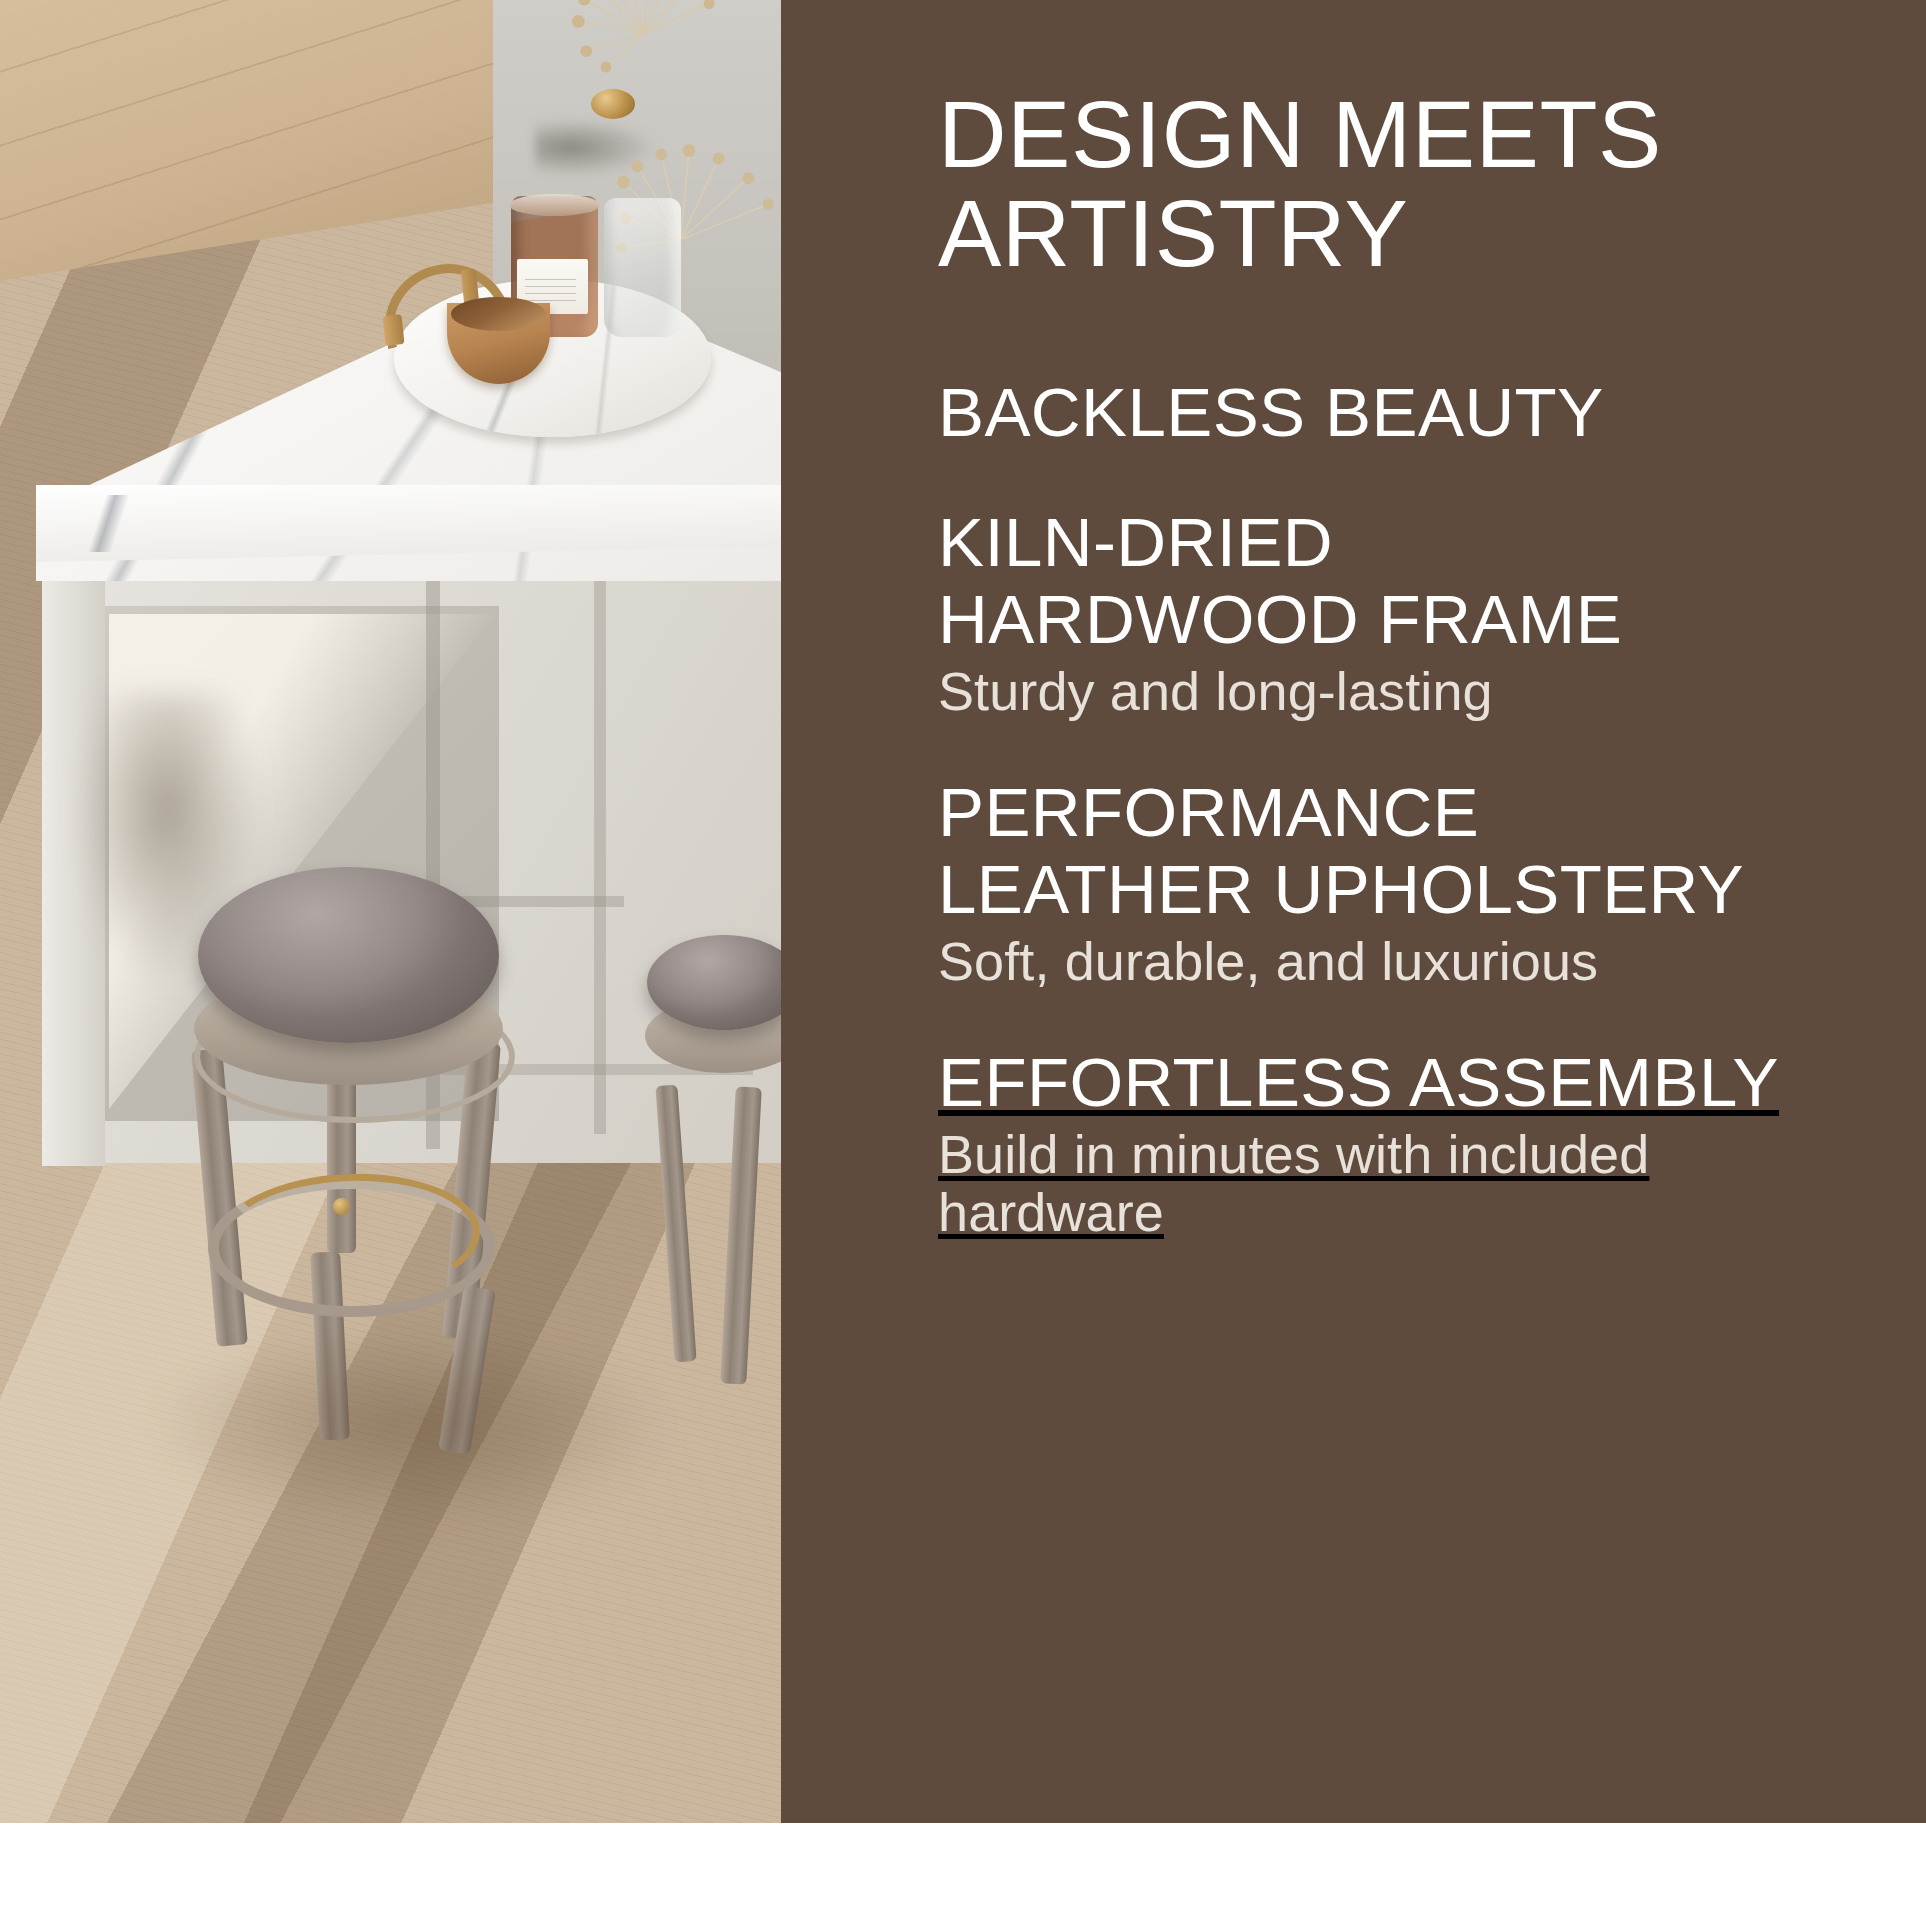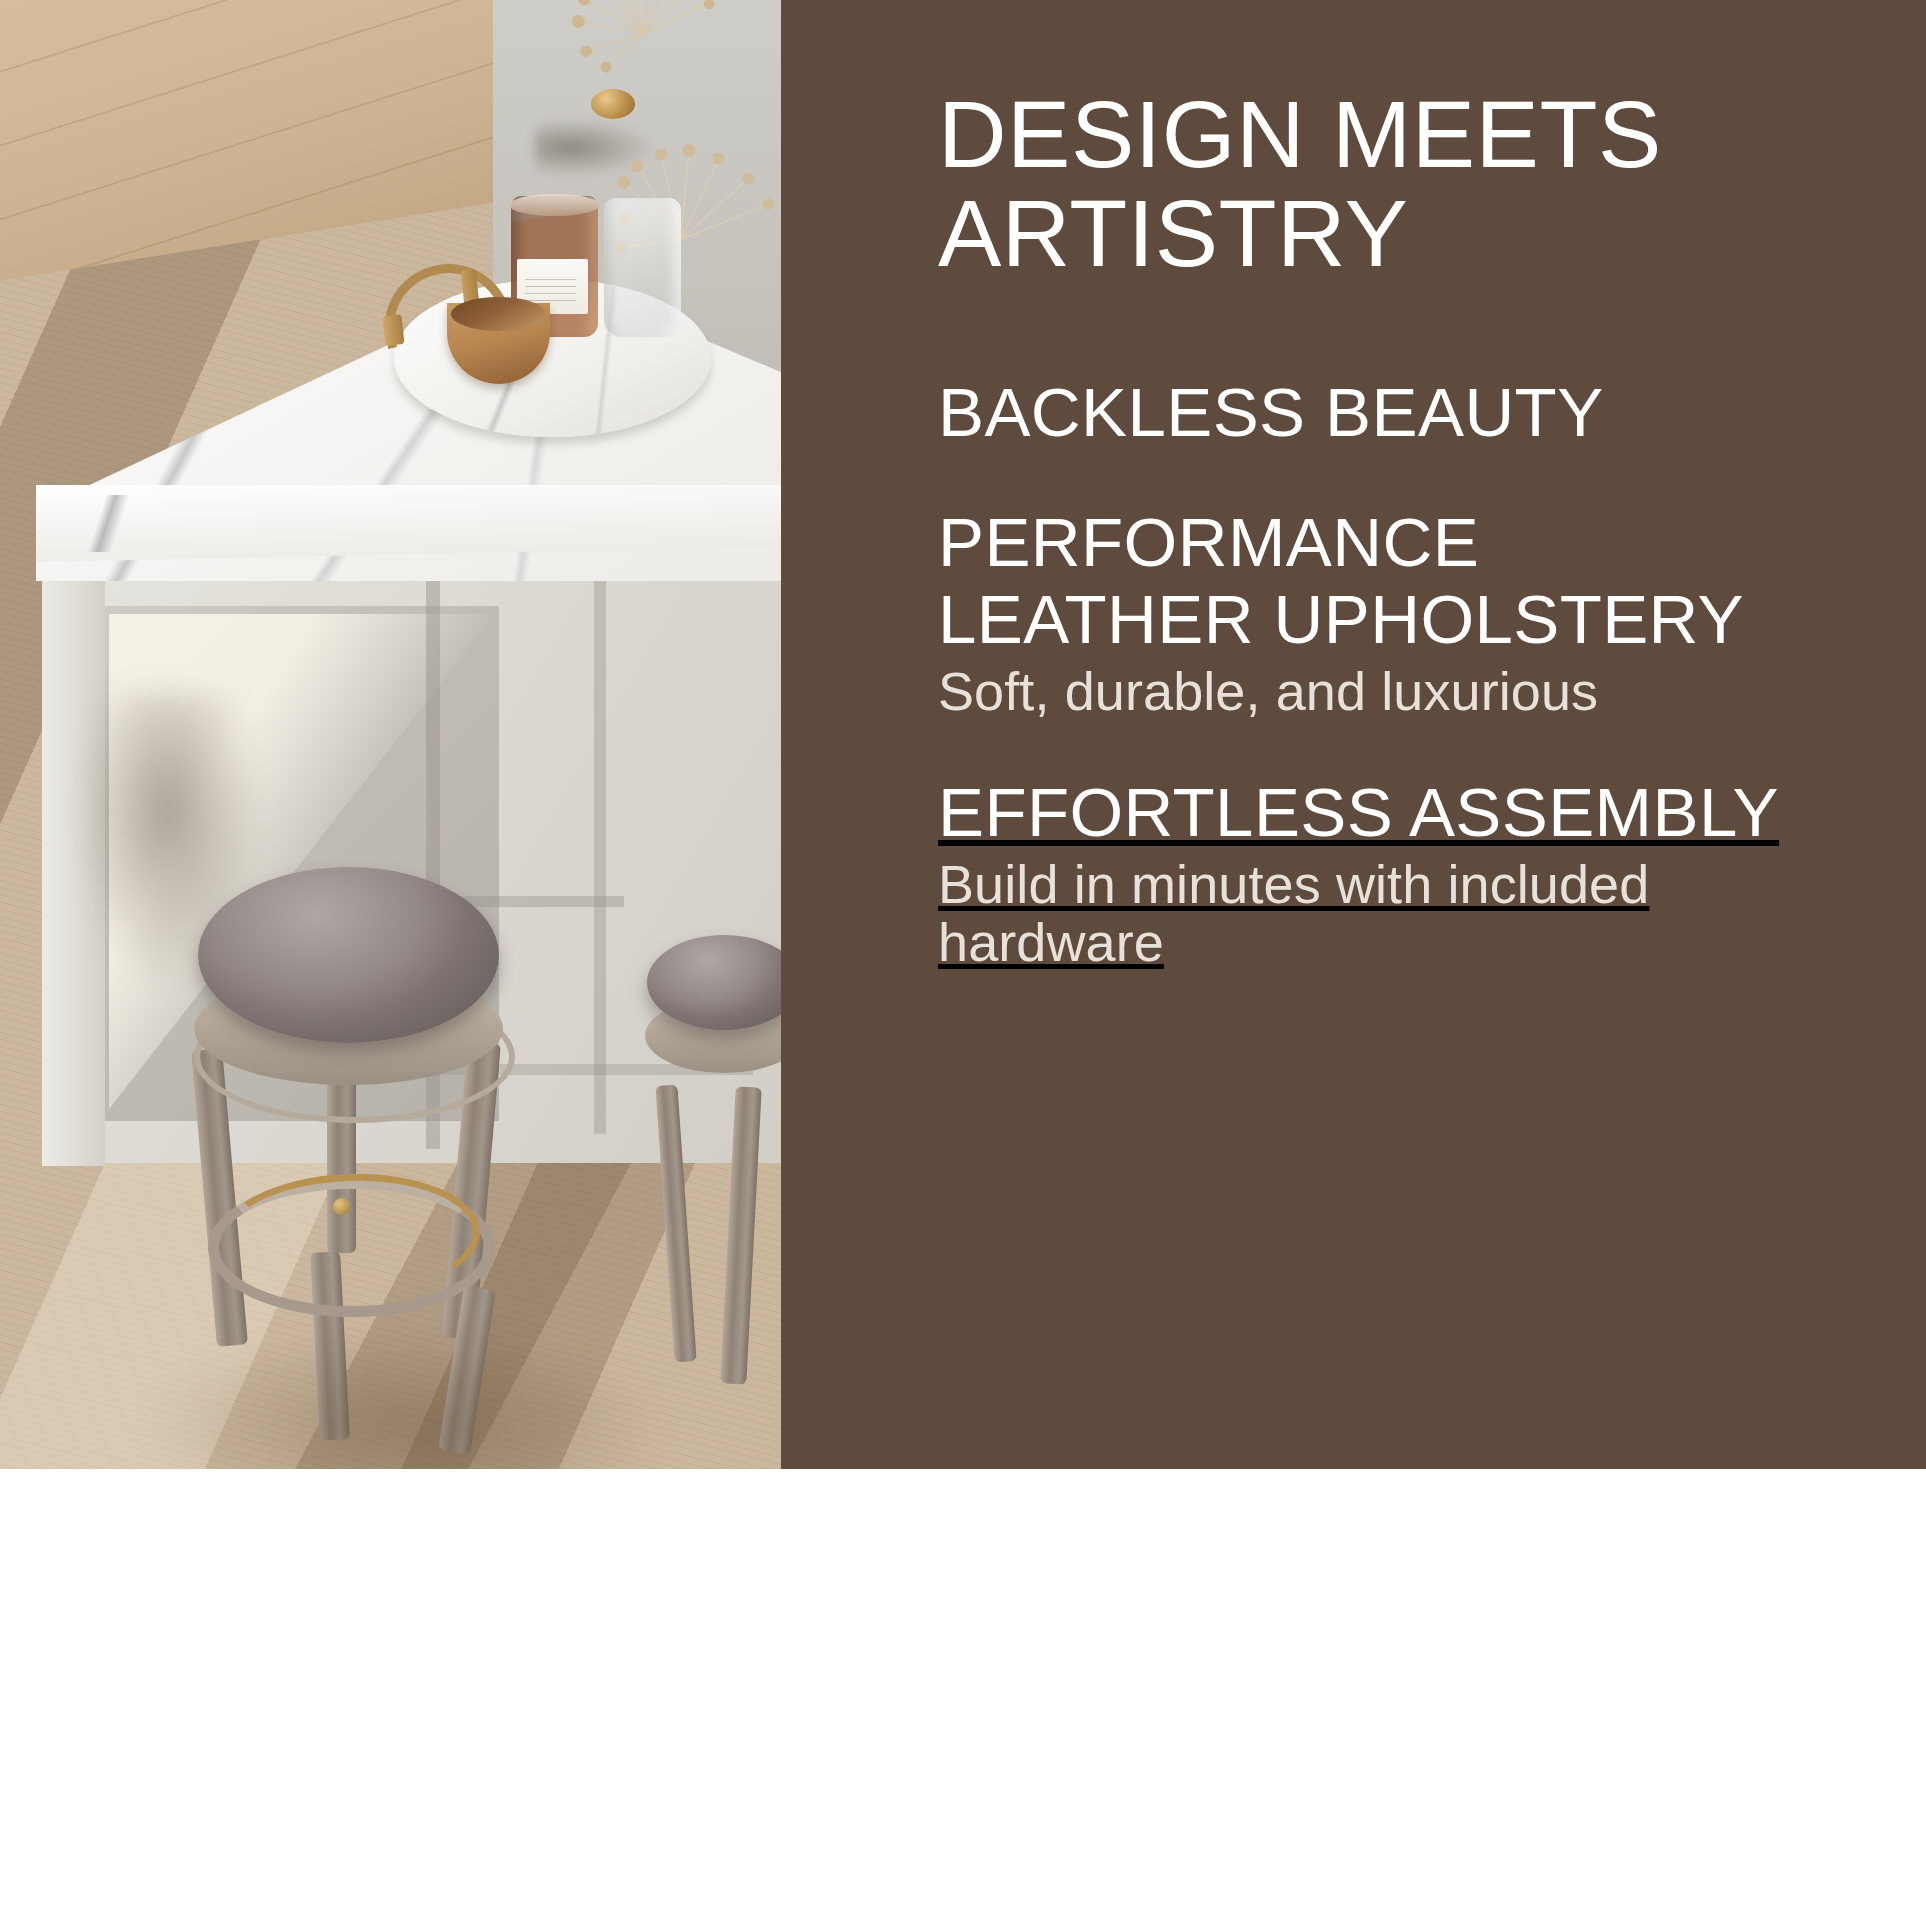--- a/index.html
+++ b/index.html
@@ -1,19 +1,19 @@
 <!DOCTYPE html>
 <html><head>
 <meta charset="utf-8">
 <style>
   html,body{margin:0;padding:0;background:#fff;}
   body{width:1927px;height:1927px;overflow:hidden;
        font-family:"Liberation Sans","DejaVu Sans",sans-serif;}
 
-  .poster{position:relative;width:1927px;height:1469px;display:flex;overflow:hidden;}
+  .poster{position:relative;width:1927px;height:1823px;display:flex;overflow:hidden;}
 
   
   .photo{position:relative;width:781px;height:1927px;overflow:hidden;background:#cbb79e;}
 
   
   .floor{position:absolute;inset:0;
     background:
       repeating-linear-gradient(106deg,
         rgba(120,88,55,.20) 0px, rgba(120,88,55,.20) 2px,
         rgba(0,0,0,0) 2px, rgba(0,0,0,0) 117px),
@@ -283,20 +283,25 @@
   <div class="panel" style="background:#5E4B3E;">
 
     <h1 class="title">DESIGN MEETS
 ARTISTRY</h1>
 
     <div class="feature">
       <div class="f-title">BACKLESS BEAUTY</div>
     </div>
 
 
+    <div class="feature">
+      <div class="f-title">KILN-DRIED
+HARDWOOD FRAME</div>
+      <div class="f-desc">Sturdy and long-lasting</div>
+    </div>
 
     <div class="feature">
       <div class="f-title">PERFORMANCE
 LEATHER UPHOLSTERY</div>
       <div class="f-desc">Soft, durable, and luxurious</div>
     </div>
 
     <div class="feature">
       <div class="f-title">EFFORTLESS ASSEMBLY</div>
       <div class="f-desc">Build in minutes with included

